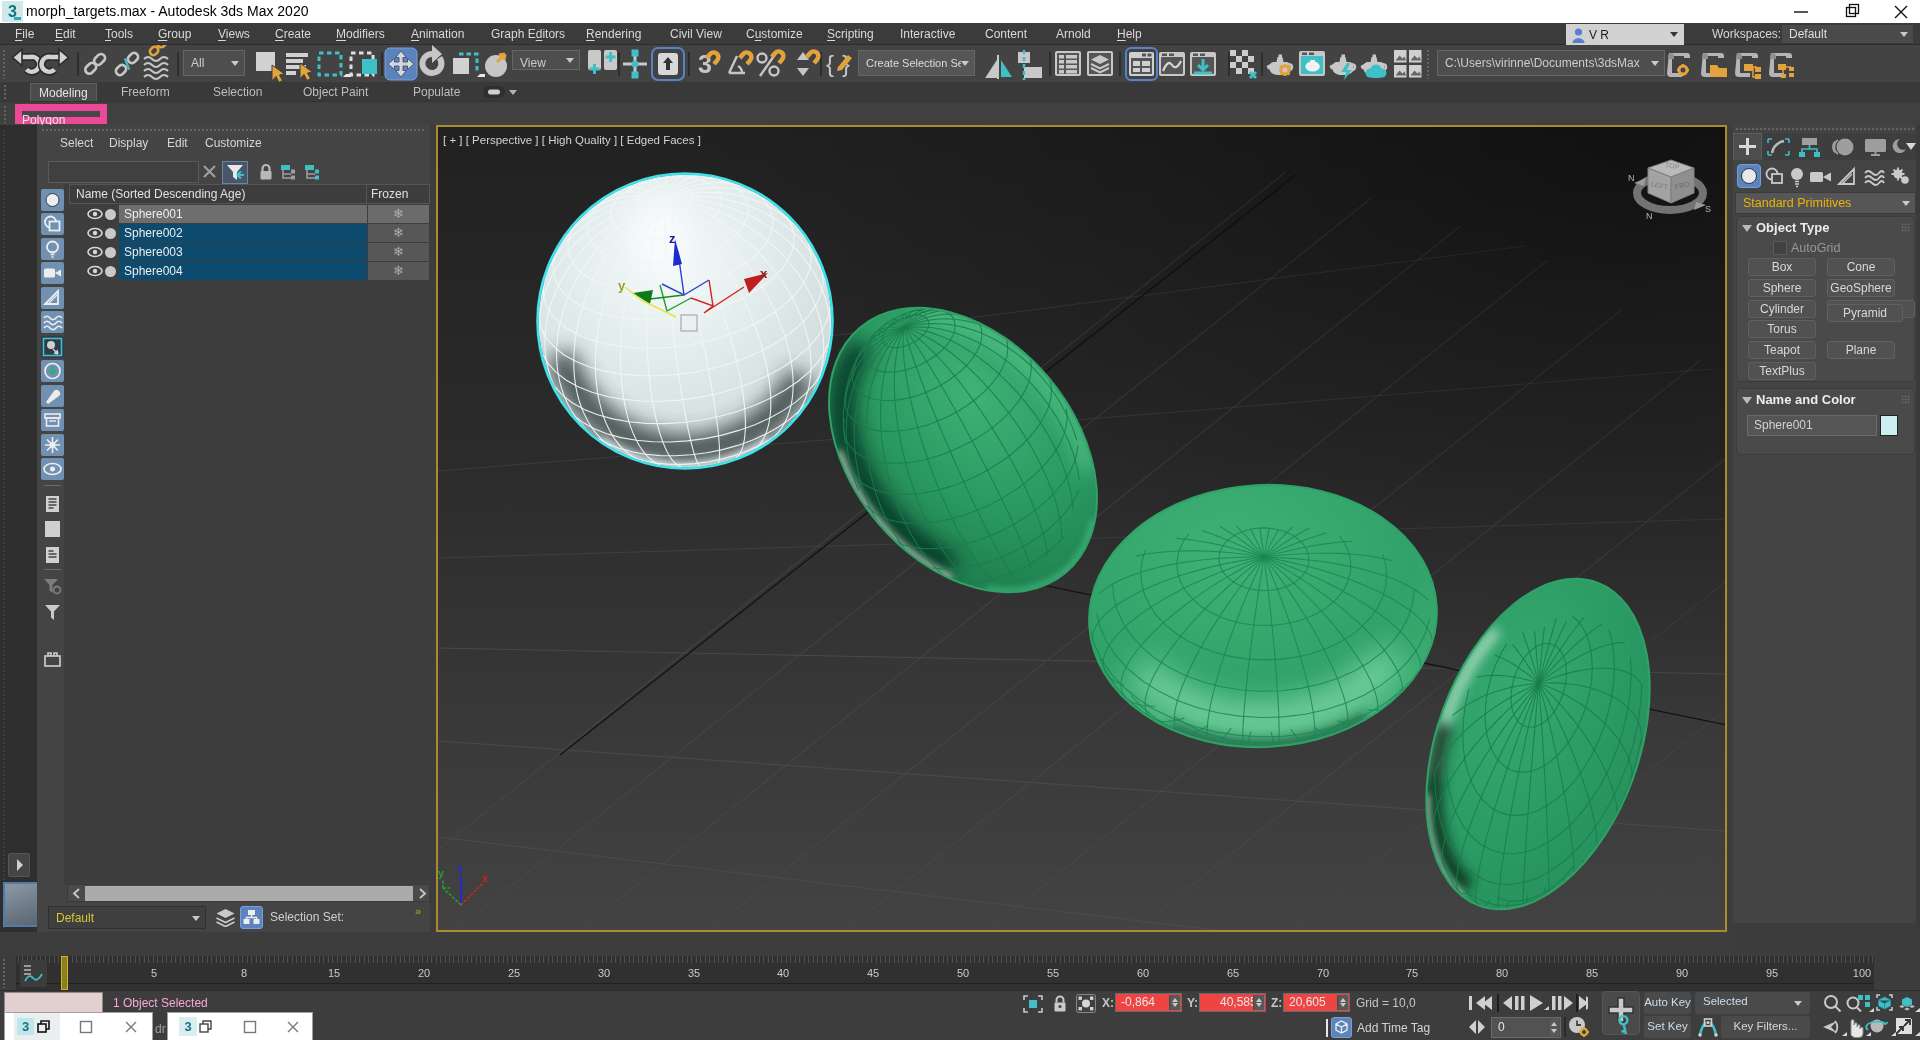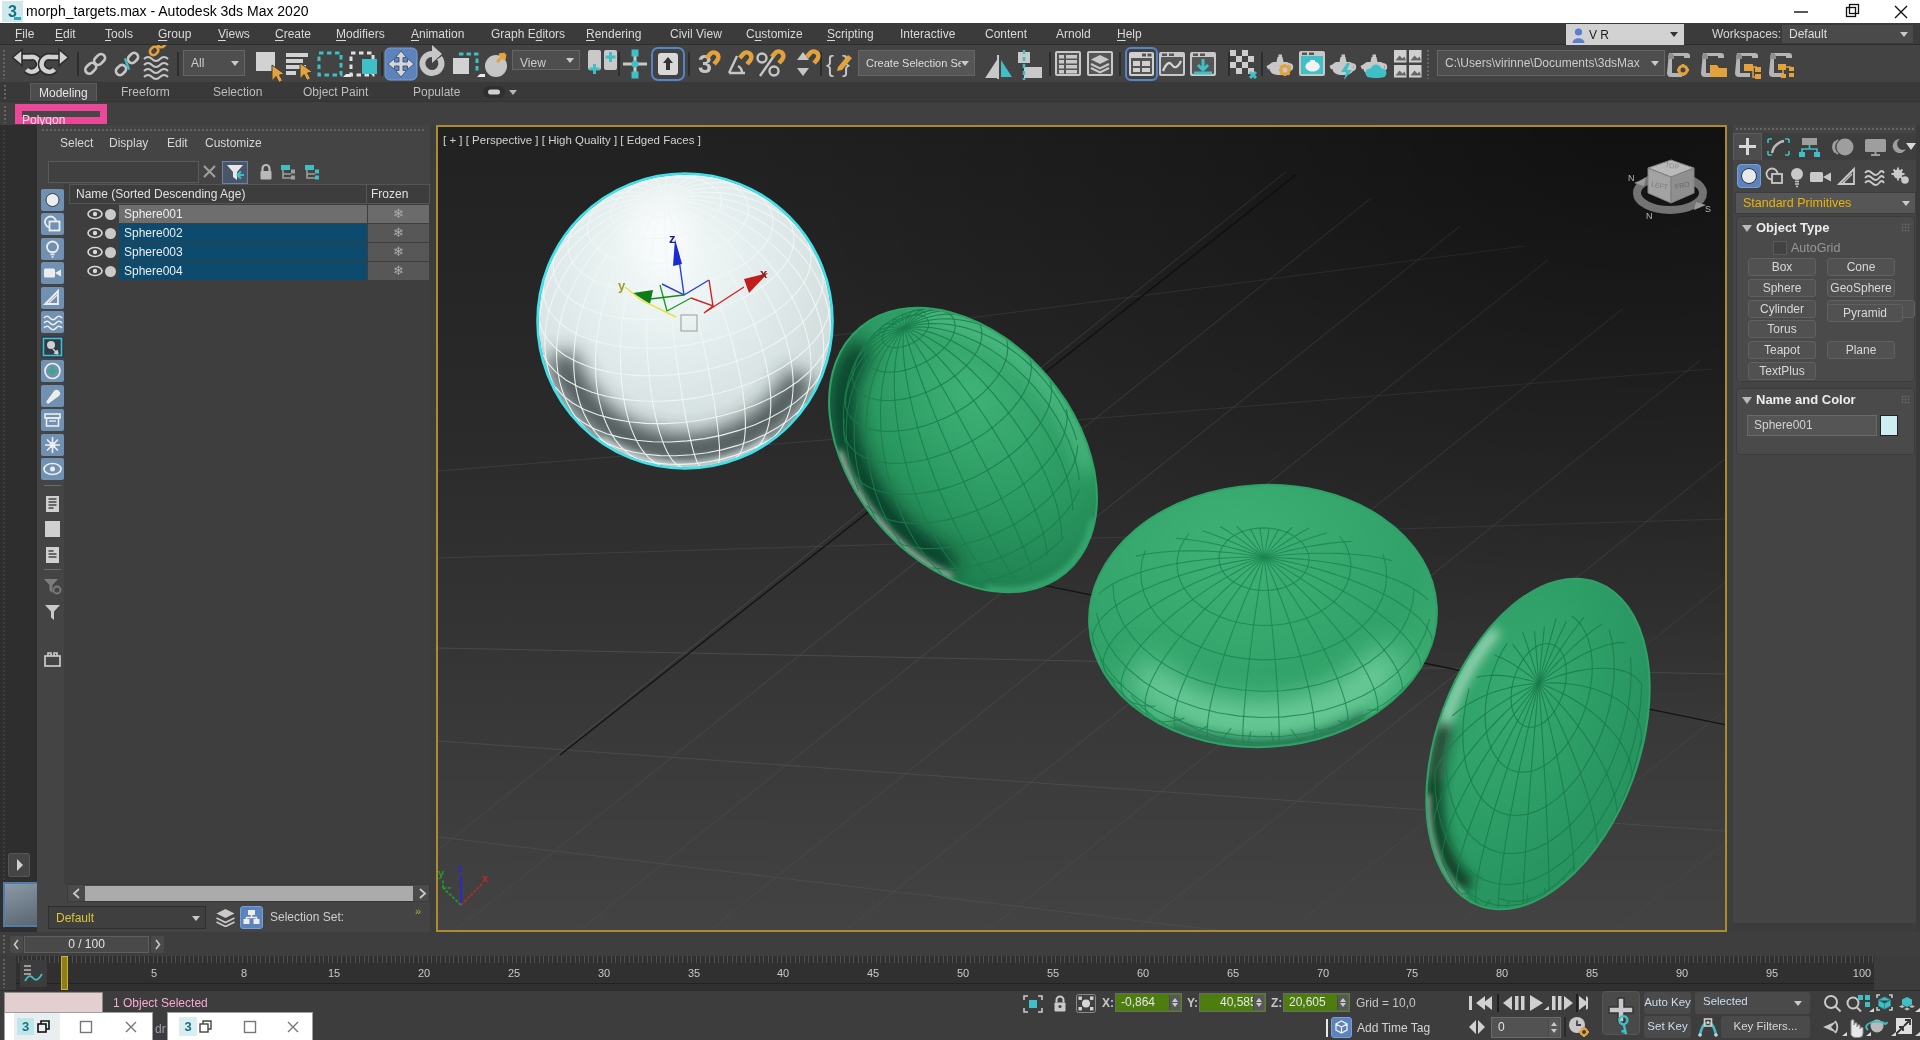--- a/index.html
+++ b/index.html
@@ -46,21 +46,21 @@
 .edot{position:absolute;width:11px;height:11px;border-radius:50%;background:#c9c9c9}
 .bico{position:absolute;left:4px;width:23px;height:22px;background:#7091b2;border-radius:2px}
 .bico svg,.gico svg{position:absolute;left:0;top:0}
 .gico{position:absolute;left:4px;width:23px;height:22px}
 
 #tslider{left:0;top:932px;width:1920px;height:24px;background:#3e3e3e}
 #trackbar{left:0;top:956px;width:1874px;height:34px;background:#303030}
 #trackbar2{left:1874px;top:956px;width:46px;height:34px;background:#3c3c3c}
 #statusbar{left:0;top:990px;width:1920px;height:50px;background:#3d3d3d;border-top:1px solid #2d2d2d}
 .tnum{position:absolute;top:11px;font-size:11px;color:#c9c9c9;transform:translateX(-50%)}
-.inbox{position:absolute;background:#4d7c0f;border:1px solid #6a6a6a;color:#e6e6e6;font-size:12px}
+.inbox{position:absolute;background:#ef4444;border:1px solid #6a6a6a;color:#e6e6e6;font-size:12px}
 .spin{position:absolute;right:1px;top:1px;bottom:1px;width:11px;background:#585858;border-left:1px solid #4a4a4a}
 .spin:before{content:"";position:absolute;left:2px;top:3px;border-left:3.5px solid transparent;
  border-right:3.5px solid transparent;border-bottom:4px solid #c9c9c9}
 .spin:after{content:"";position:absolute;left:2px;bottom:3px;border-left:3.5px solid transparent;
  border-right:3.5px solid transparent;border-top:4px solid #c9c9c9}
 .skb{position:absolute;background:#4a4a4a;border-radius:3px;color:#ccdeed;font-size:11.5px;text-align:center;white-space:nowrap}
 .wthumb{position:absolute;top:1012px;height:28px;background:#ffffff;border:1px solid #a0a0a0;border-bottom:none}
 </style></head>
 <body>
 <div id="app">
@@ -1108,32 +1108,20 @@
         <path d="M1 2 h10 l-5 7 Z" fill="#b9b9b9"></path>
       </svg>
  <div class="abs" style="left:23px;top:267px;font-size:13px;font-weight:bold;color:#ececec">Name and Color</div>
  <div class="hdots" style="left:168px;top:270px;width:9px;height:9px;background-size:3px 3px"></div>
  <div class="inbox" style="left:14px;top:290px;width:130px;height:21px;background:#555;line-height:19px;padding-left:6px;color:#d2d2d2">Sphere001</div>
  <div class="abs" style="left:147px;top:290px;width:18px;height:21px;background:#cdeef0;border:1px solid #222"></div>
 </div>
 <div id="cmdunder" class="abs"></div>
 <div class="abs" style="left:1916px;top:125px;width:4px;height:807px;background:#3a3a3a"></div>
 
-<div id="tslider" class="abs">
- <div class="dots" style="left:2px;top:2px;height:20px"></div>
- <div class="abs" style="left:10px;top:4px;width:13px;height:17px;background:#4a4a4a;border-radius:2px">
-  <svg width="13" height="17">
-          <path d="M8 4 L4.5 8.5 8 13" stroke="#c9c9c9" stroke-width="1.6" fill="none"></path>
-        </svg></div>
- <div class="abs" style="left:24px;top:4px;width:125px;height:17px;background:#494949;border:1px solid #5e5e5e;color:#e2e2e2;font-size:12px;text-align:center;line-height:15px">0 / 100</div>
- <div class="abs" style="left:151px;top:4px;width:13px;height:17px;background:#4a4a4a;border-radius:2px">
-  <svg width="13" height="17">
-          <path d="M5 4 L8.5 8.5 5 13" stroke="#c9c9c9" stroke-width="1.6" fill="none"></path>
-        </svg></div>
-</div>
 
 <div id="trackbar" class="abs">
  <div class="abs" style="left:0;top:0;width:1874px;height:7px;background-image:repeating-linear-gradient(90deg,#4e4e4e 0 1px,transparent 1px 4.49px)"></div>
  <div class="abs" style="left:0;top:27px;width:1874px;height:1px;background:#222"></div>
  <div class="tnum" style="left:154px">5</div>
       <div class="tnum" style="left:244px">8</div>
  <div class="tnum" style="left:334px">15</div>
       <div class="tnum" style="left:424px">20</div>
  <div class="tnum" style="left:514px">25</div>
       <div class="tnum" style="left:604px">30</div>

